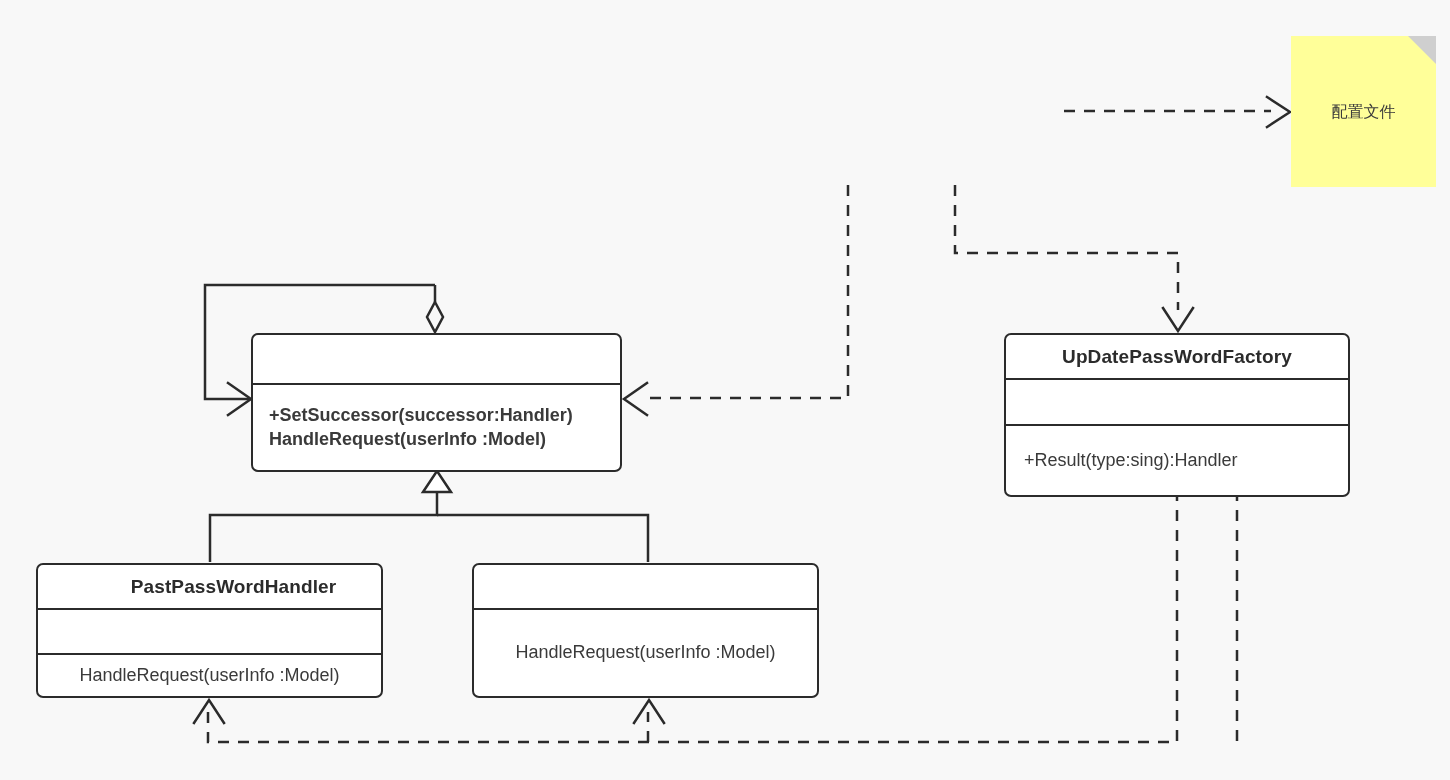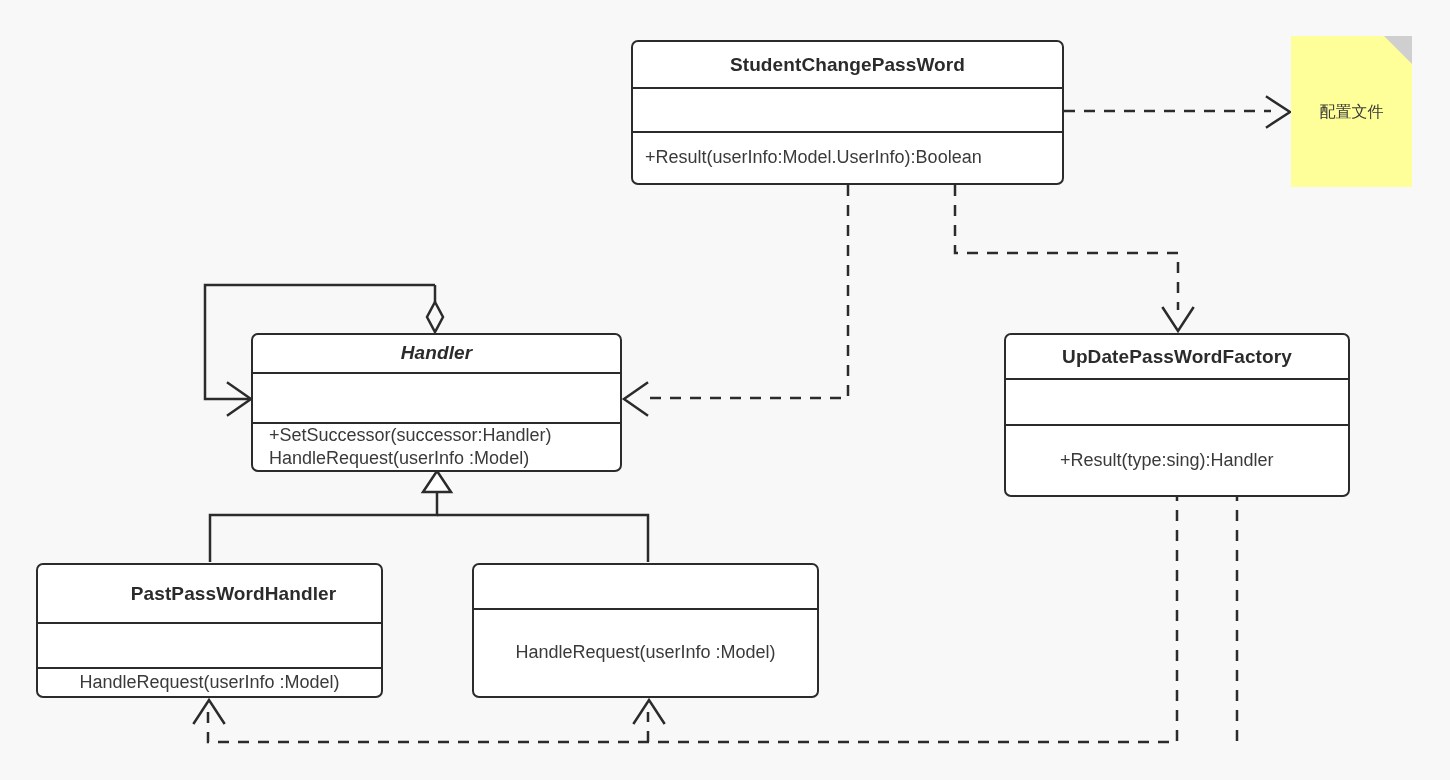--- a/index.html
+++ b/index.html
@@ -151,58 +151,50 @@
 
       <path d="M1237,470 L1237,742" fill="none" stroke="#2b2b2b" stroke-width="2.5" stroke-dasharray="11,9"></path>
 
       <path d="M648,742 L648,712" fill="none" stroke="#2b2b2b" stroke-width="2.5" stroke-dasharray="11,9"></path>
 
       <path d="M194,723 L209,700 L224,723" fill="none" stroke="#2b2b2b" stroke-width="2.5" stroke-linecap="square"></path>
       <path d="M634,723 L649,700 L664,723" fill="none" stroke="#2b2b2b" stroke-width="2.5" stroke-linecap="square"></path>
     </g>
   </svg>
 
-  <div class="uml-class" style="left:631px; top:40px; width:433px; height:145px;">
-    <div class="uml-name" style="height:47px;">StudentChangePassWord</div>
-    <div class="uml-attrs" style="height:44px;"></div>
-    <div class="uml-ops">
-      <div class="uml-op">+Result(userInfo:Model.UserInfo):Boolean</div>
-    </div>
-  </div>
 
   <div class="uml-class" style="left:251px; top:333px; width:371px; height:139px;">
-    <div class="uml-name abstract" style="height:43px;">Handler</div>
     <div class="uml-attrs" style="height:50px;"></div>
-    <div class="uml-ops" style="padding-left:16px;">
+    <div class="uml-ops" style="padding-left:16px;font-weight:bold;">
       <div class="uml-op">+SetSuccessor(successor:Handler)</div>
       <div class="uml-op">HandleRequest(userInfo :Model)</div>
     </div>
   </div>
 
   <div class="uml-class" style="left:1004px; top:333px; width:346px; height:164px;">
     <div class="uml-name" style="height:45px;">UpDatePassWordFactory</div>
     <div class="uml-attrs" style="height:46px;"></div>
-    <div class="uml-ops" style="padding-left:18px;margin-left:36px;">
+    <div class="uml-ops" style="padding-left:18px;">
       <div class="uml-op">+Result(type:sing):Handler</div>
     </div>
   </div>
 
   <div class="uml-class" style="left:36px; top:563px; width:347px; height:135px;">
-    <div class="uml-name" style="height:59px;padding-left:48px;">PastPassWordHandler</div>
+    <div class="uml-name" style="height:45px;padding-left:48px;">PastPassWordHandler</div>
     <div class="uml-attrs" style="height:45px;"></div>
     <div class="uml-ops">
       <div class="uml-op centered">HandleRequest(userInfo :Model)</div>
     </div>
   </div>
 
   <div class="uml-class" style="left:472px; top:563px; width:347px; height:135px;">
     <div class="uml-attrs" style="height:45px;"></div>
     <div class="uml-ops">
       <div class="uml-op centered">HandleRequest(userInfo :Model)</div>
     </div>
   </div>
 
-  <div class="note" style="left:1291px; top:36px; width:121px; height:151px;">
+  <div class="note" style="left:1291px; top:36px; width:145px; height:151px;">
     <div class="note-fold"></div>
     <div class="note-text">配置文件</div>
   </div>
 
 </div>
 
 </body></html>

